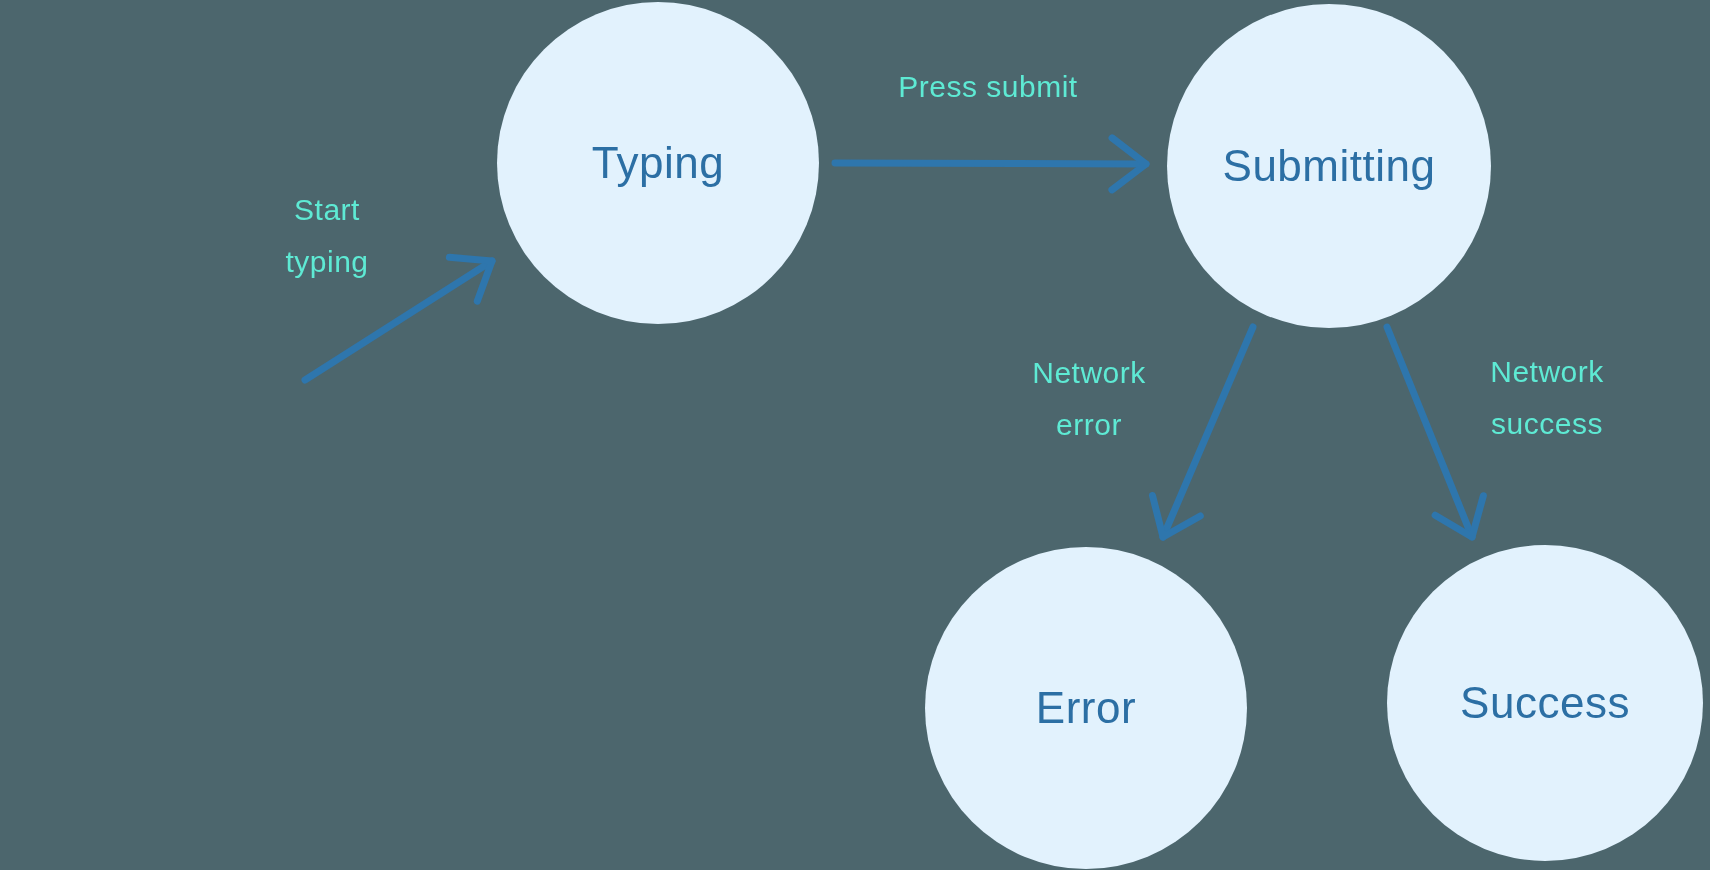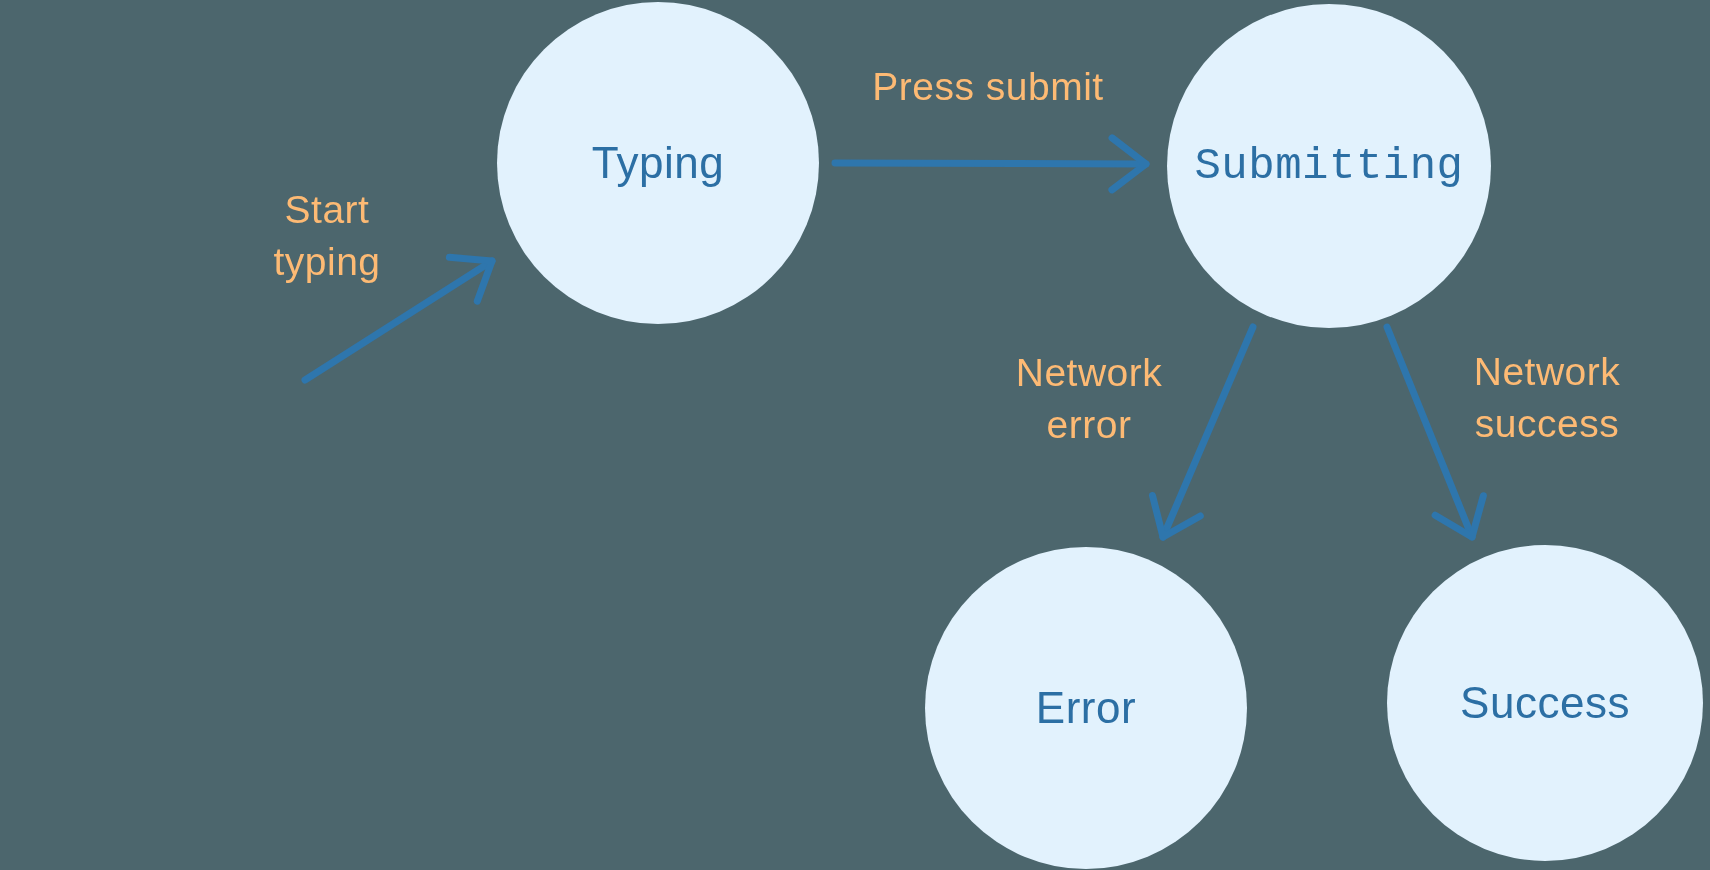--- a/index.html
+++ b/index.html
@@ -34,29 +34,29 @@
   }
   .state-node .node-label {
     color: #2C6FA4;
     font-size: 44px;
     font-weight: 500;
     letter-spacing: 0.5px;
     white-space: nowrap;
   }
   .node-empty      { left:   9px; top: 343px; width: 316px; height: 316px; }
   .node-typing     { left: 497px; top:   2px; width: 322px; height: 322px; }
-  .node-submitting { left:1167px; top:   4px; width: 324px; height: 324px; font-family: Liberation Mono, monospace; }
+  .node-submitting { left:1167px; top:   4px; width: 324px; height: 324px; }
   .node-error      { left: 925px; top: 547px; width: 322px; height: 322px; }
   .node-success    { left:1387px; top: 545px; width: 316px; height: 316px; }
 
   .edge-label {
     position: absolute;
     transform: translateX(-50%);
-    color: #fdba74;
-    font-size: 39px;
+    color: #5eead4;
+    font-size: 30px;
     font-weight: 500;
     line-height: 52px;
     letter-spacing: 0.5px;
     text-align: center;
     white-space: nowrap;
   }
   .label-start-typing    { left: 327px;  top: 184px; text-align: center; }
   .label-press-submit    { left: 988px;  top: 61px;  }
   .label-network-error   { left: 1089px; top: 347px; }
   .label-network-success { left: 1547px; top: 346px; }

